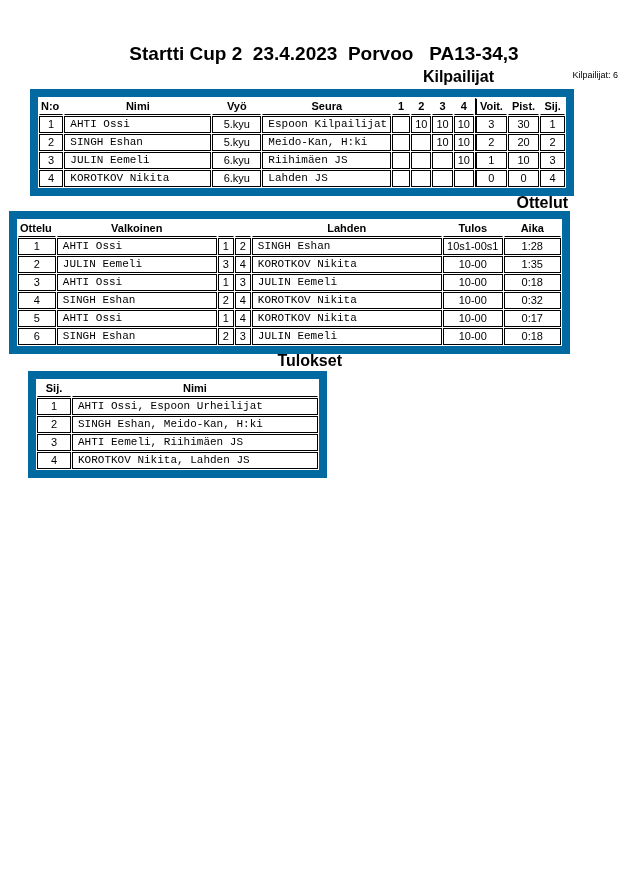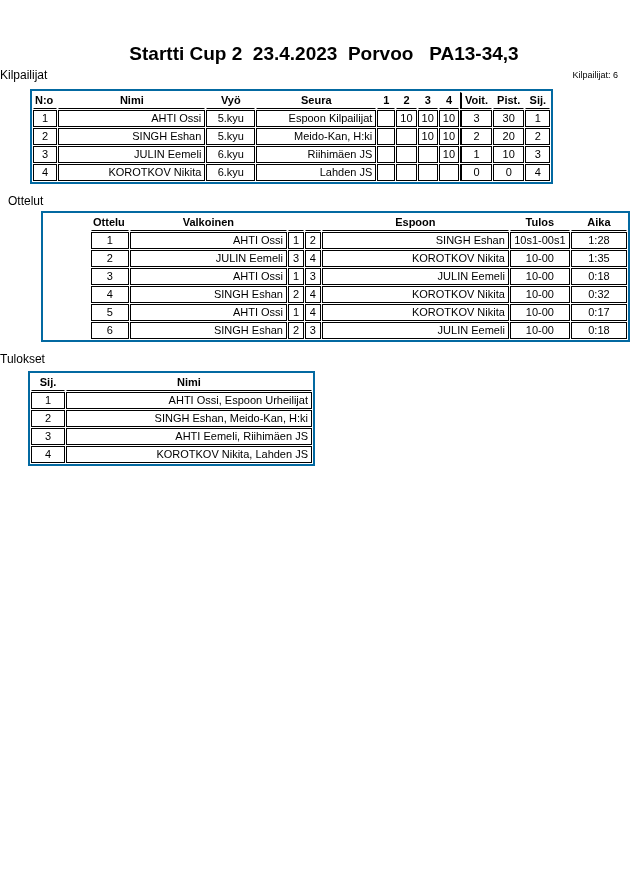--- a/index.html
+++ b/index.html
@@ -16,63 +16,63 @@
     position: absolute;
     top: 43px; left: 9px;
     width: 630px;
     text-align: center;
     font-size: 19px;
     font-weight: bold;
     white-space: pre;
   }
   .section-label {
     position: absolute;
-    font-size: 12px;
-    font-weight: normal;
-    text-align: left;
+    font-size: 16px;
+    font-weight: bold;
+    text-align: right;
     white-space: pre;
   }
   .label-kilpailijat { top: 68px; left: 0; width: 494px; }
   .label-ottelut    { top: 194px; left: 0; width: 560px; padding-left: 8px; }
   .label-tulokset   { top: 352px; left: 0; width: 342px; }
   .count-note {
     position: absolute;
     top: 70px; right: 12px;
     font-size: 9px;
     white-space: pre;
   }
   table.grid {
     position: absolute;
     border-collapse: separate;
     border-spacing: 1px;
-    border: 2px solid #0369a1;
+    border: 8px solid #0369a1;
     table-layout: fixed;
     background: #fff;
     font-size: 11px;
     line-height: 13px;
   }
   .t-kilpailijat { top: 89px;  left: 30px; }
-  .t-ottelut     { top: 211px; left: 41px; padding-left: 47px; }
+  .t-ottelut     { top: 211px; left: 9px; }
   .t-tulokset    { top: 371px; left: 28px; }
   .grid th, .grid td {
     box-sizing: border-box;
     height: 17px;
     padding: 0 3px;
     vertical-align: middle;
     white-space: nowrap;
     overflow: visible;
   }
   .grid th {
     border: 1px solid transparent;
     border-bottom: 1px solid #000;
     font-weight: bold;
     text-align: center;
   }
   .grid td { border: 1px solid #000; }
-  .grid .l { text-align: right; padding-left: 5px; }
+  .grid .l { text-align: left; padding-left: 5px; font-family: Liberation Mono, monospace; }
   .grid .c { text-align: center; }
   .grid th.hl { text-align: left; padding-left: 1px; }
   .grid th.gsep { border-left: 2px solid #000; }
   .grid td.gsep { border-left-width: 2px; }
 </style>
 </head>
 <body>
 
 <div class="page">
 
@@ -181,21 +181,21 @@
       <col style="width:190px">
         <col style="width:60px">
         <col style="width:57px">
     </colgroup>
     <thead>
       <tr>
         <th class="hl">Ottelu</th>
         <th>Valkoinen</th>
         <th></th>
         <th></th>
-        <th>Espoon</th>
+        <th>Lahden</th>
         <th>Tulos</th>
         <th>Aika</th>
       </tr>
     </thead>
     <tbody>
 
         <tr>
           <td class="c">1</td>
           <td class="l">AHTI Ossi</td>
           <td class="c">1</td>

